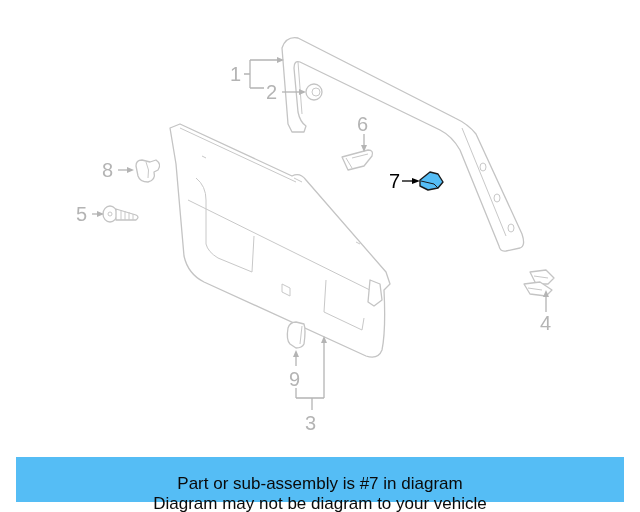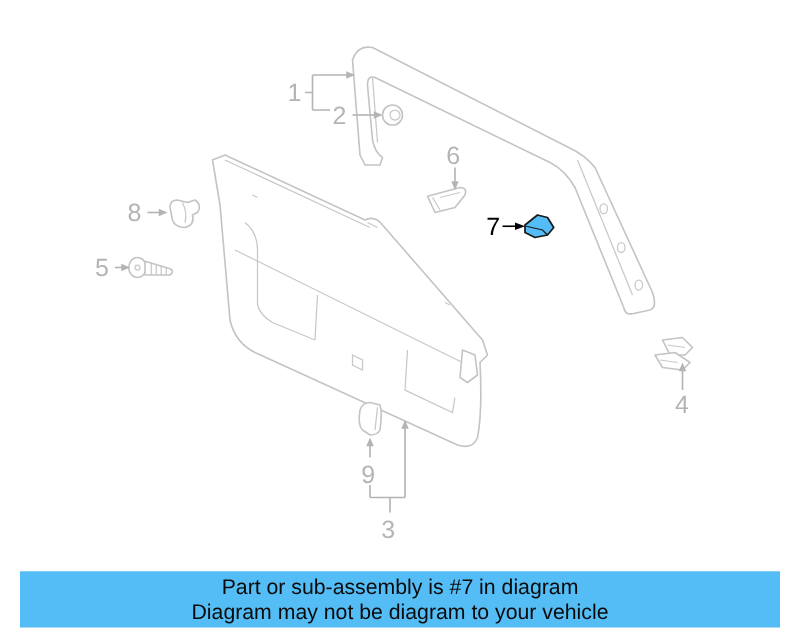--- a/index.html
+++ b/index.html
@@ -7,21 +7,21 @@
   #diagram { position:absolute; left:0; top:0; width:640px; height:450px; }
   .callout { font-family:"Liberation Sans", sans-serif; font-size:20px; fill:#b4b4b4; }
   .callout.active { fill:#000000; }
   .part { fill:#ffffff; stroke:#c4c4c4; stroke-width:1.3; stroke-linejoin:round; stroke-linecap:round; }
   .thin { fill:none; stroke:#c8c8c8; stroke-width:1; }
   .leader { fill:none; stroke:#b4b4b4; stroke-width:1.3; }
   .arrowhead { fill:#b4b4b4; }
   #banner {
     position:absolute; left:16px; top:457px; width:608px; height:45px;
     background:#55bdf5; color:#0a0a0a; text-align:center;
-    font-size:17px; line-height:20px; padding-top:3px; box-sizing:border-box;
+    font-size:17px; line-height:20px; padding-top:17px; box-sizing:border-box;
   }
   #banner div { white-space:nowrap; }
 </style>
 </head>
 <body>
 
 <svg id="diagram" viewBox="0 0 640 450" xmlns="http://www.w3.org/2000/svg">
 
   <g>
     <path class="part" d="M282,48 Q286,36 298,38 L455,118 Q468,124 476,134 L522,234 Q526,246 520,248 L506,251 Q500,252 499,246 L460,150 Q452,136 440,130 L300,62 Q294,60 294,68 L298,112 Q300,122 306,126 L304,132 L292,132 L288,124 Z"></path>

